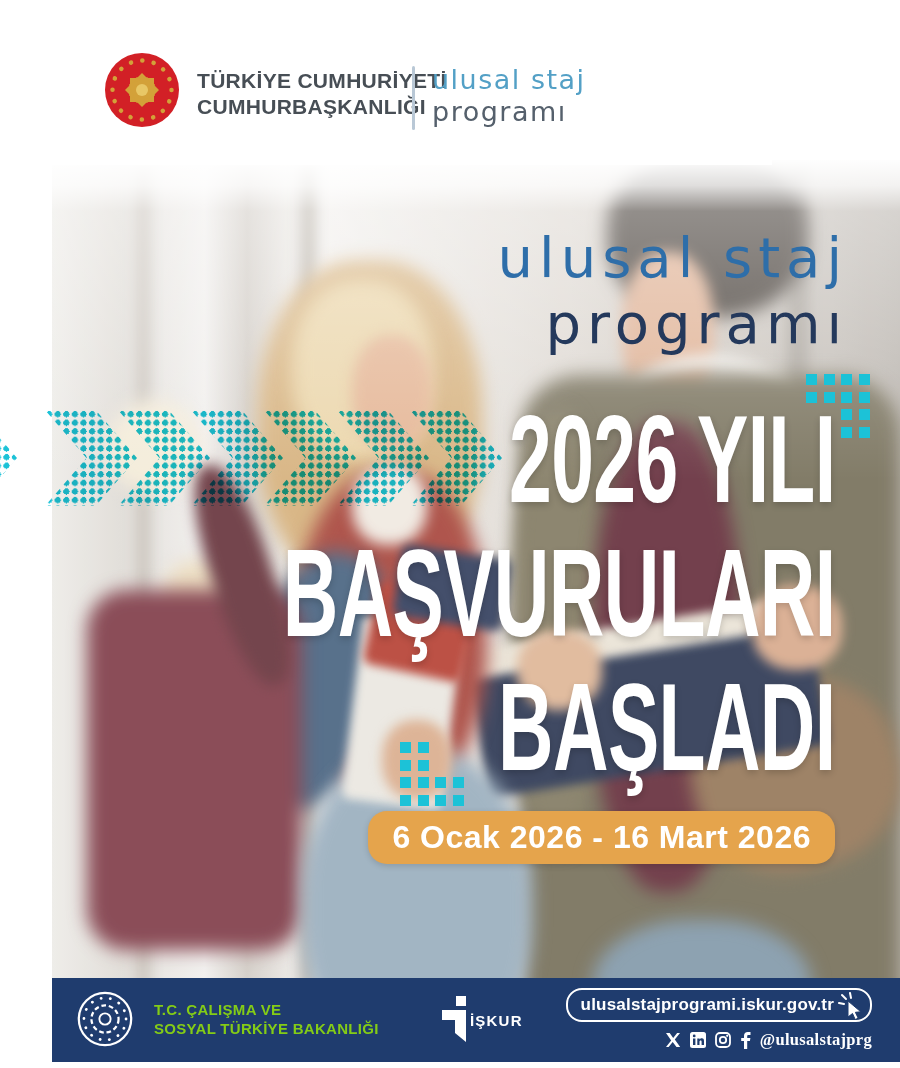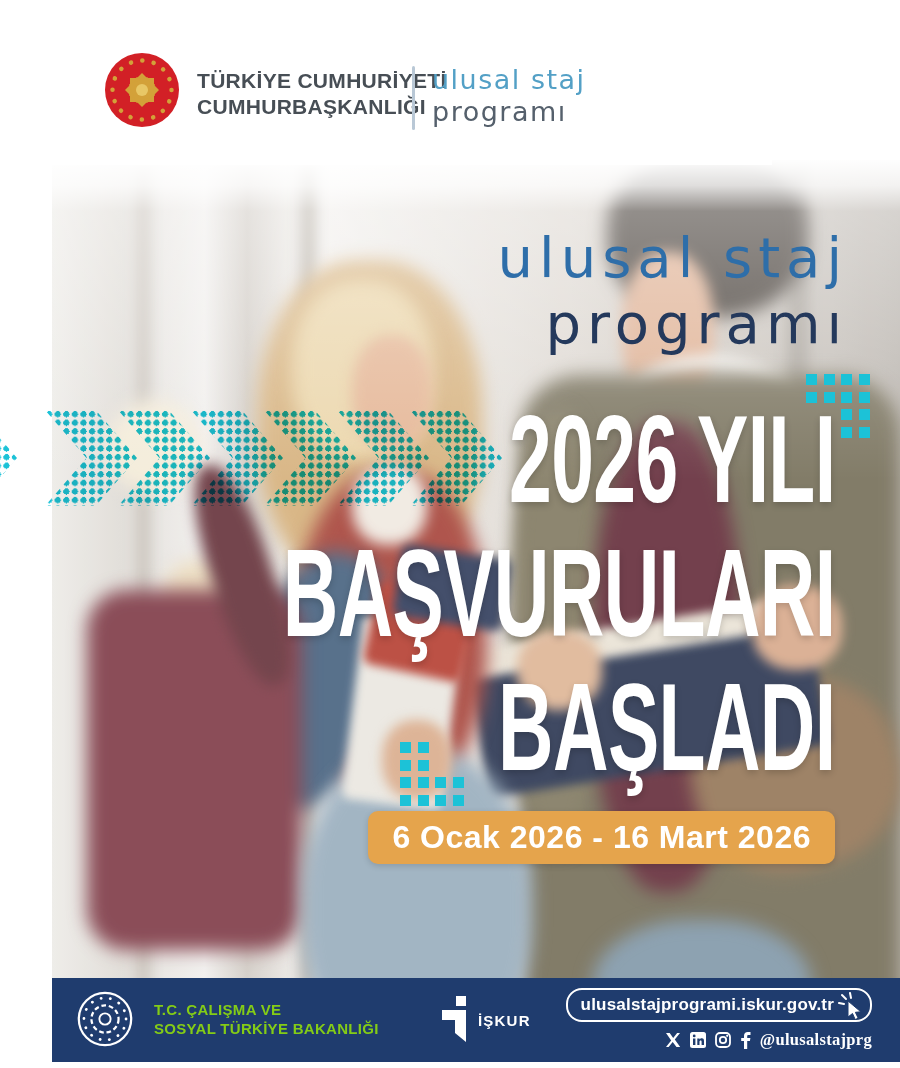--- a/index.html
+++ b/index.html
@@ -44,30 +44,30 @@
   
   .herologo{position:absolute;right:52px;top:225px;z-index:3;text-align:right;
       font-family:"DejaVu Sans",sans-serif;font-size:56px;line-height:66px;letter-spacing:6px;}
   .herologo .l1{color:var(--heroblue);}
   .herologo .l2{color:var(--herodark);}
   .headline{position:absolute;right:65px;top:392px;z-index:3;text-align:right;color:#fff;
       font-weight:bold;font-size:124px;line-height:134px;letter-spacing:-1px;
       transform:scaleX(.62);transform-origin:right top;white-space:nowrap;
       text-shadow:0 3px 10px rgba(0,0,0,.18);}
   .badge{position:absolute;right:65px;top:811px;z-index:3;background:var(--gold);
-      border-radius:10px;height:53px;line-height:53px;padding:0 24px;color:#fff;
+      border-radius:19px;height:53px;line-height:53px;padding:0 24px;color:#fff;
       font-weight:bold;font-size:32px;letter-spacing:.5px;white-space:nowrap;
       box-shadow:0 2px 6px rgba(0,0,0,.15);}
 
   
   .footer{position:absolute;left:52px;top:978px;width:848px;height:84px;background:var(--navy);z-index:4;}
   .bottomstrip{position:absolute;left:0;top:1062px;width:900px;height:6px;background:#fff;z-index:5;}
   .ministry{position:absolute;left:24px;top:12px;display:flex;align-items:center;gap:20px;color:#84cc16;}
   .ministry .txt{font-weight:bold;font-size:15px;line-height:19px;letter-spacing:.3px;}
-  .iskur{position:absolute;left:390px;top:18px;display:flex;align-items:center;gap:10px;color:#fff;}
+  .iskur{position:absolute;left:390px;top:18px;display:flex;align-items:center;gap:2px;color:#fff;}
   .iskur .lbl{font-weight:bold;font-size:15px;letter-spacing:1.2px;}
   .fright{position:absolute;right:28px;top:10px;text-align:right;}
   .urlpill{position:relative;display:inline-block;border:2px solid #fff;border-radius:16px;
       height:30px;line-height:30px;padding:0 36px 0 13px;color:#fff;font-weight:bold;
       font-size:17px;letter-spacing:.2px;}
   .cursor{position:absolute;right:4px;top:2px;}
   .social{margin-top:8px;display:flex;justify-content:flex-end;align-items:center;gap:9px;color:#fff;}
   .social .handle{font-weight:bold;font-size:16.5px;letter-spacing:.3px;font-family:Liberation Serif, serif;}
 </style>
 </head>

